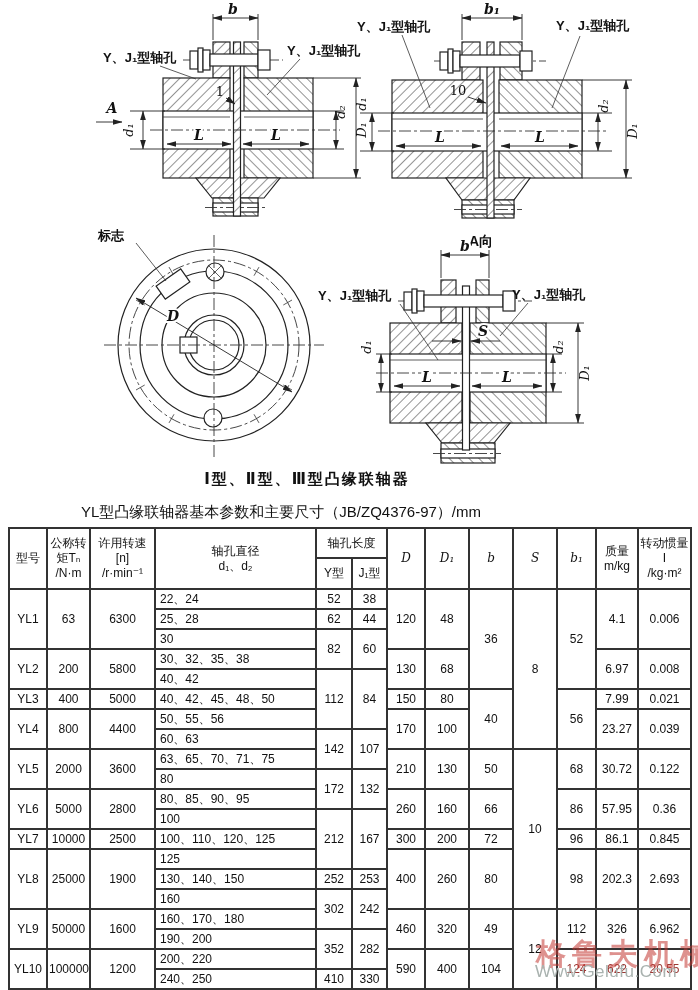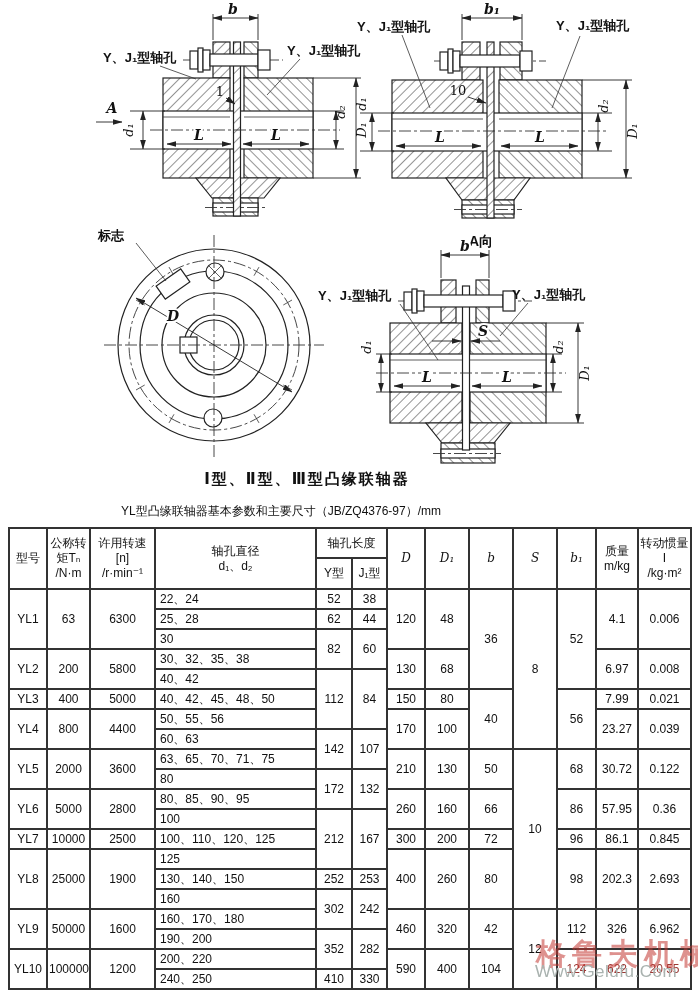--- a/index.html
+++ b/index.html
@@ -21,21 +21,21 @@
   .sr13{font:13px "DejaVu Serif","Liberation Serif",serif;fill:#111;}
   .cn13{font:600 13px "Liberation Sans","DejaVu Sans",sans-serif;fill:#111;}
   .cn14{font:600 14px "Liberation Sans","DejaVu Sans",sans-serif;fill:#111;}
   .halo{paint-order:stroke;stroke:#fff;stroke-width:4px;}
   
   #figure-caption{
     position:absolute;left:0;top:470px;width:582px;text-align:center;
     font-size:15px;font-weight:bold;letter-spacing:2px;padding-left:16px;
   }
   #table-title{
-    position:absolute;left:0;top:503px;width:562px;text-align:center;font-size:12px;
+    position:absolute;left:0;top:503px;width:562px;text-align:center;font-size:15px;
   }
   
   #ptable{
     position:absolute;left:8px;top:527px;width:682px;
     border-collapse:collapse;table-layout:fixed;font-size:12px;
   }
   #ptable th,#ptable td{
     border:2px solid #333;text-align:center;vertical-align:middle;
     padding:0 1px;font-weight:normal;white-space:pre-line;line-height:1.25;
     overflow:hidden;
@@ -479,21 +479,21 @@
         <td rowspan="2">302</td>
         <td rowspan="2">242</td>
       </tr>
       <tr>
         <td rowspan="2">YL9</td>
         <td rowspan="2">50000</td>
         <td rowspan="2">1600</td>
         <td class="l">160、170、180</td>
         <td rowspan="2">460</td>
         <td rowspan="2">320</td>
-        <td rowspan="2">42</td>
+        <td rowspan="2">49</td>
         <td rowspan="4">12</td>
         <td rowspan="2">112</td>
         <td rowspan="2">326</td>
         <td rowspan="2">6.962</td>
       </tr>
       <tr>
         <td class="l">190、200</td>
         <td rowspan="2">352</td>
         <td rowspan="2">282</td>
       </tr>

